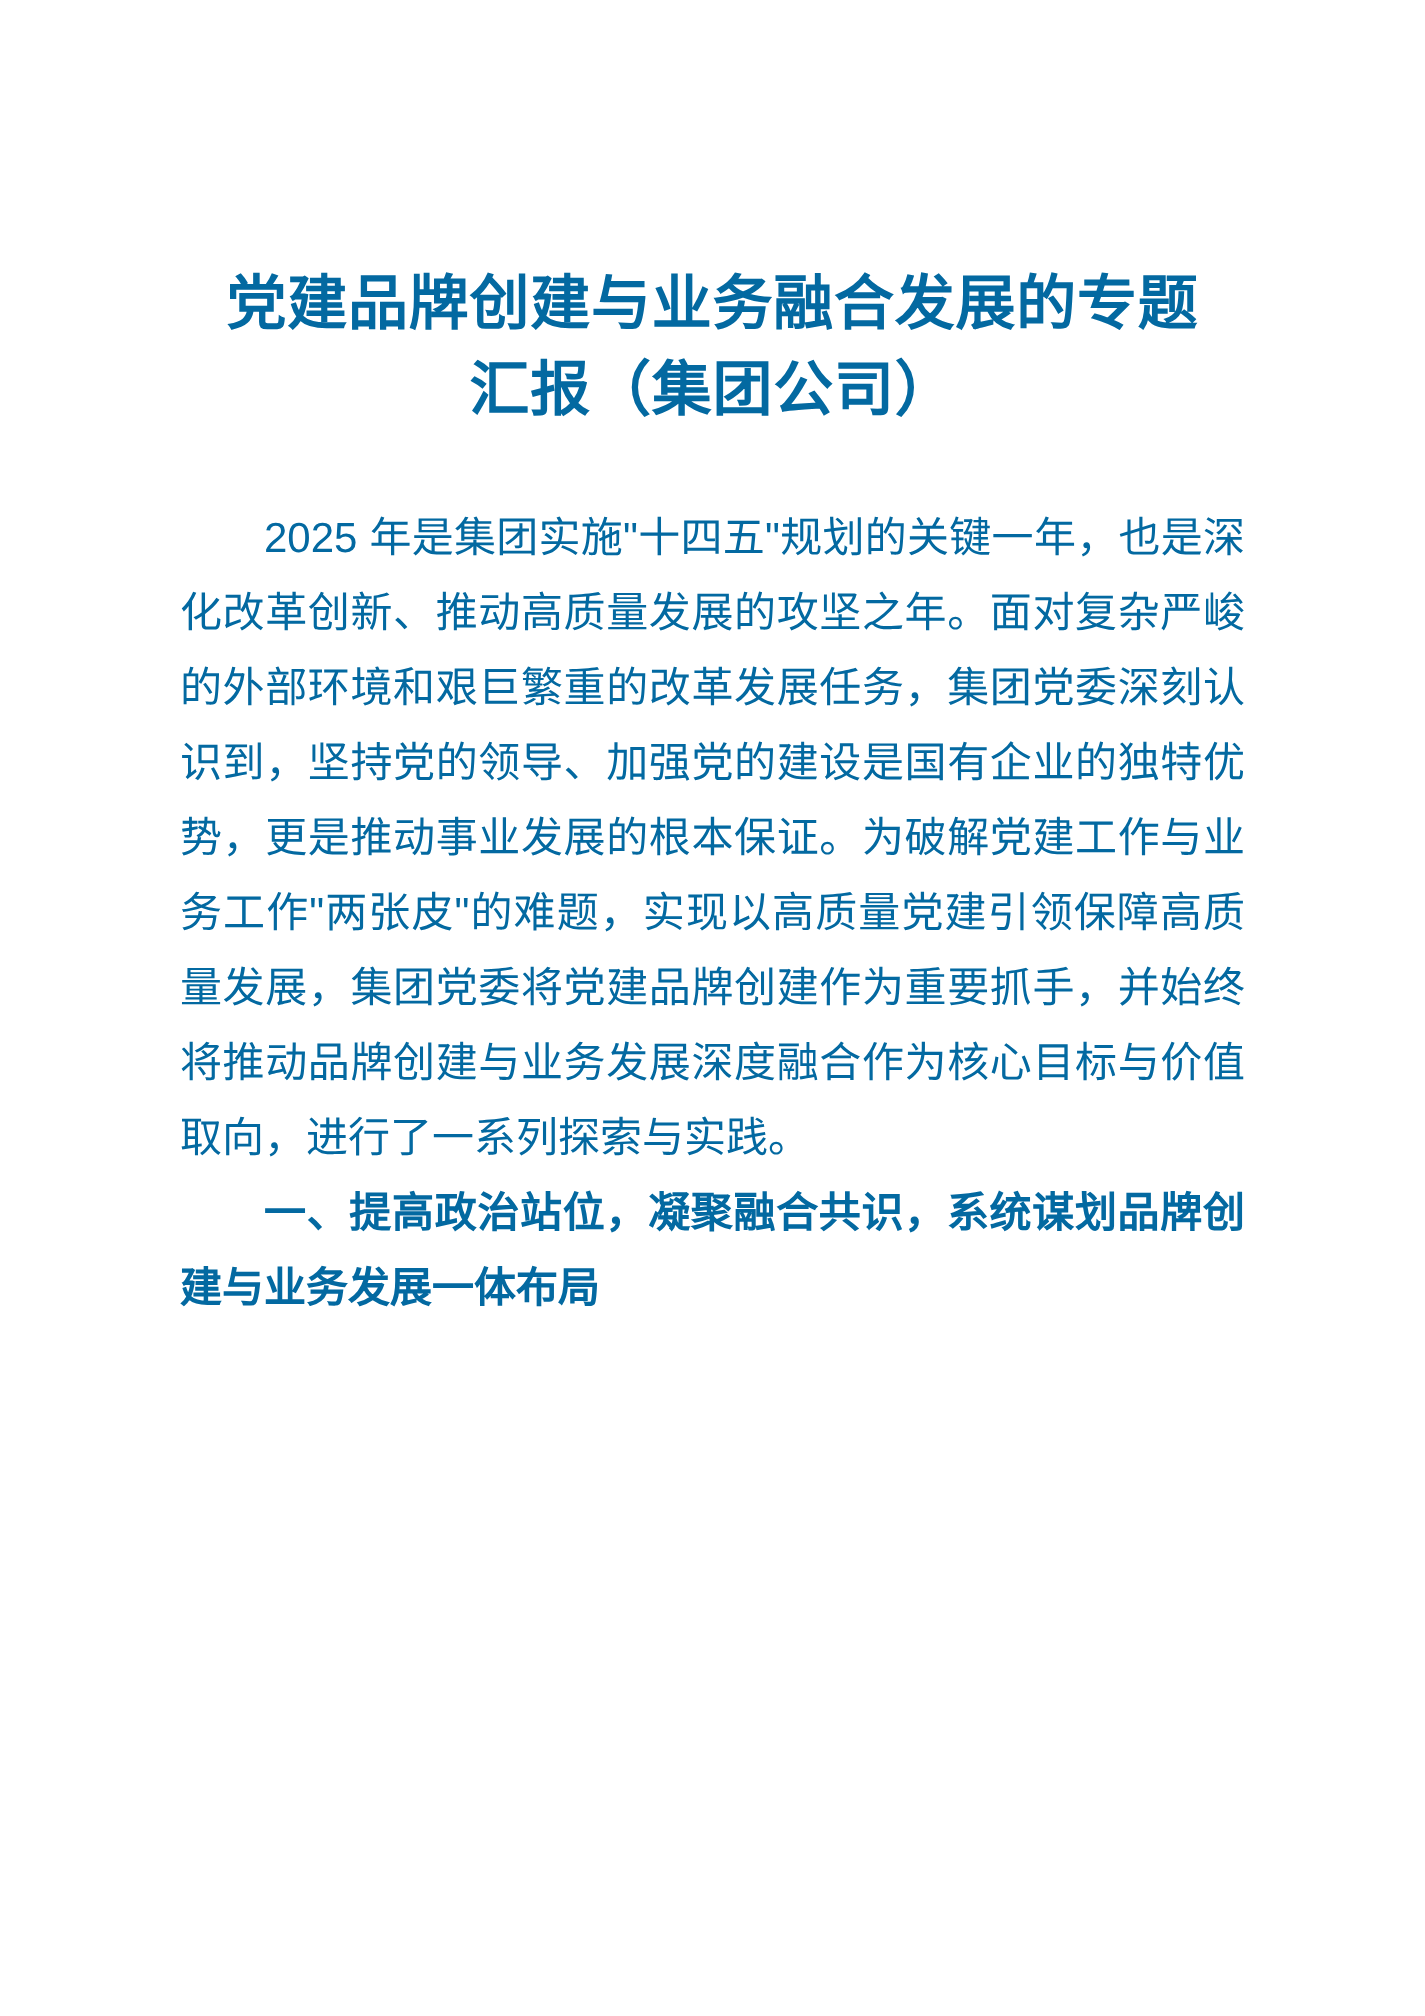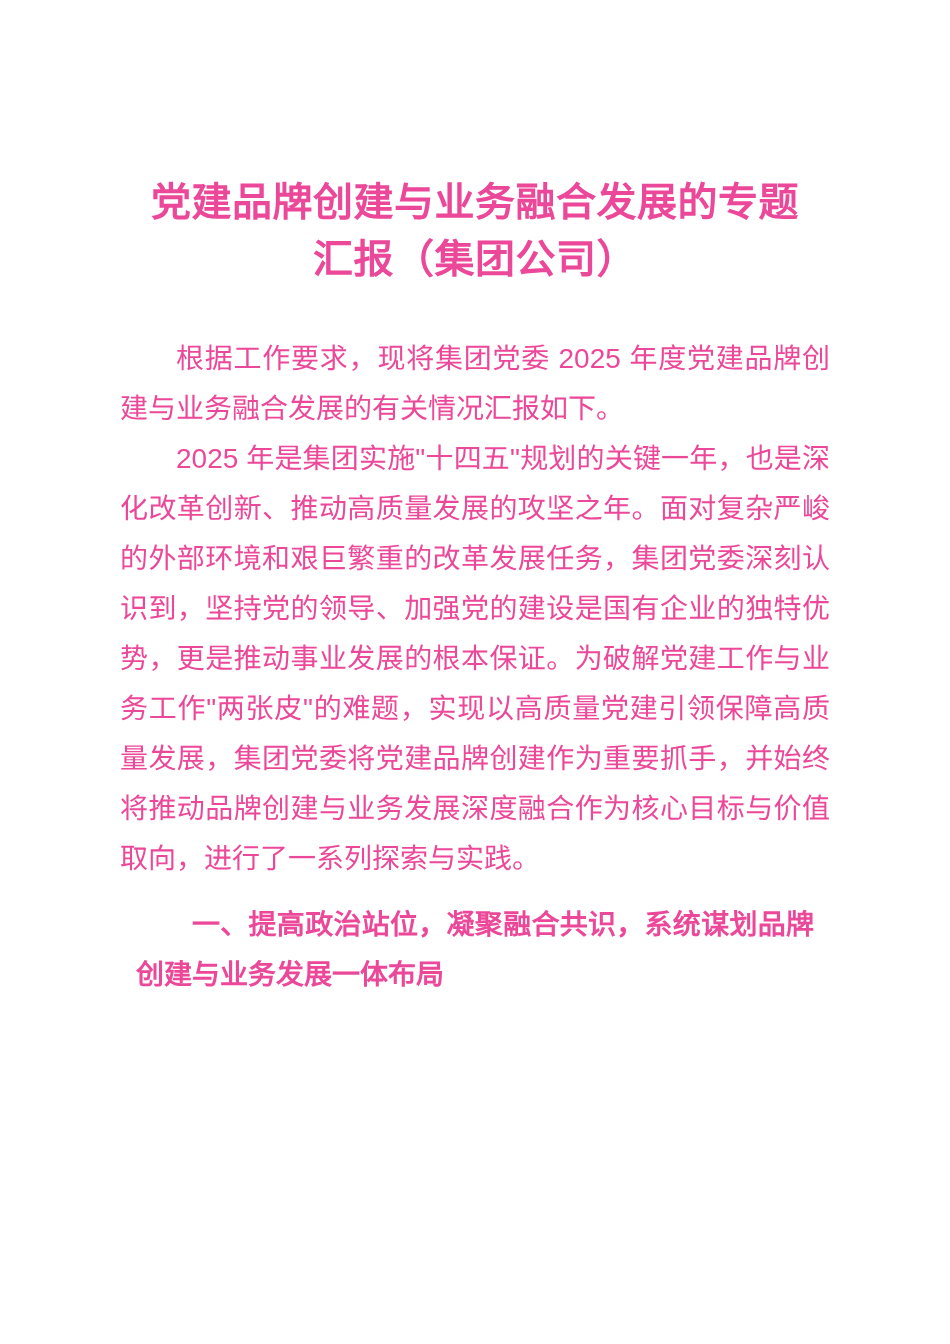--- a/index.html
+++ b/index.html
@@ -6,21 +6,21 @@
   html, body {
     margin: 0;
     padding: 0;
     background: #ffffff;
   }
   .page {
     position: relative;
     width: 950px;
     height: 1344px;
     background: #ffffff;
-    color: #ec4899;
+    color: #0369a1;
     overflow: hidden;
   }
   .doc-title {
     width: 680px;
     margin: 174px auto 46px auto;
     font-family: "Liberation Serif", "DejaVu Serif", serif;
     font-weight: bold;
     font-size: 40px;
     line-height: 57px;
     text-align: center;
@@ -33,35 +33,34 @@
     font-size: 28px;
     line-height: 50px;
   }
   .para {
     margin: 0;
     text-indent: 2em;
     text-align: justify;
     font-weight: normal;
   }
   .section-heading {
-    margin: 16px;
+    margin: 0;
     text-indent: 2em;
     text-align: justify;
     font-size: 28px;
     line-height: 50px;
     font-weight: bold;
   }
 </style>
 </head>
 <body>
 
 <div class="page">
   <h1 class="doc-title">党建品牌创建与业务融合发展的专题汇报（集团公司）</h1>
 
   <div class="doc-body">
-    <p class="para">根据工作要求，现将集团党委 2025 年度党建品牌创建与业务融合发展的有关情况汇报如下。</p>
 
     <p class="para">2025 年是集团实施"十四五"规划的关键一年，也是深化改革创新、推动高质量发展的攻坚之年。面对复杂严峻的外部环境和艰巨繁重的改革发展任务，集团党委深刻认识到，坚持党的领导、加强党的建设是国有企业的独特优势，更是推动事业发展的根本保证。为破解党建工作与业务工作"两张皮"的难题，实现以高质量党建引领保障高质量发展，集团党委将党建品牌创建作为重要抓手，并始终将推动品牌创建与业务发展深度融合作为核心目标与价值取向，进行了一系列探索与实践。</p>
 
     <h2 class="section-heading">一、提高政治站位，凝聚融合共识，系统谋划品牌创建与业务发展一体布局</h2>
 
   </div>
 </div>
 
 </body></html>

